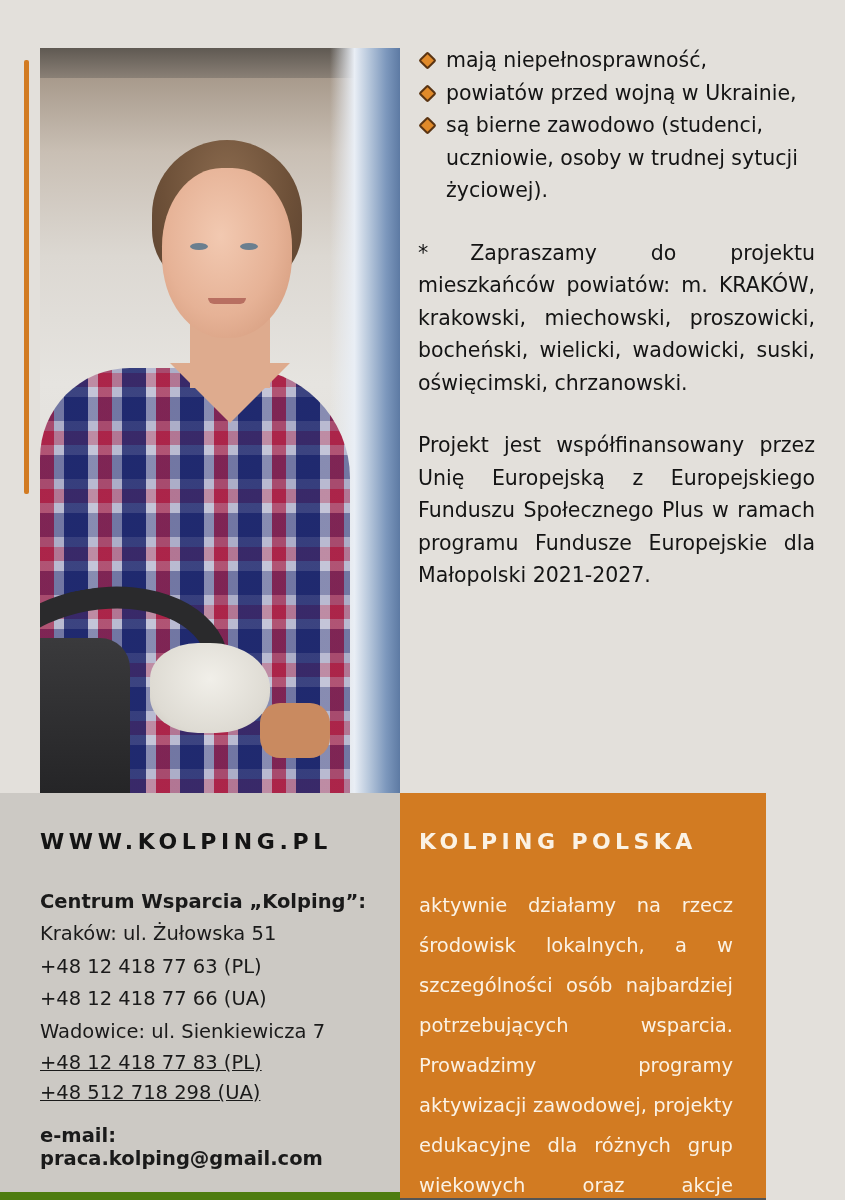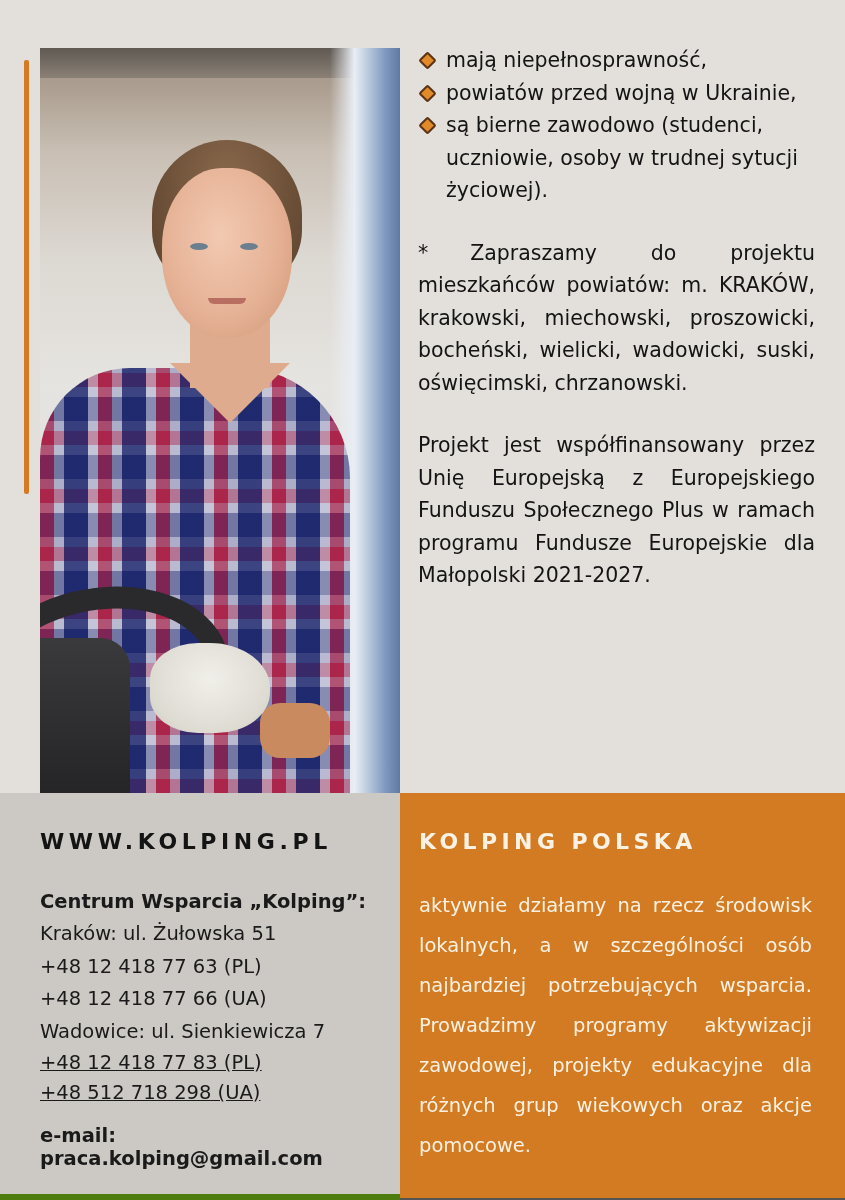--- a/index.html
+++ b/index.html
@@ -93,25 +93,25 @@
       position: absolute; left: 3px; top: 10px; width: 13px; height: 13px;
       background: #E08A2A; border: 2px solid #5a3412; transform: rotate(45deg);
       border-radius: 2px;
     }
     .note { margin-bottom: 30px; }
     .note .star { margin-right: 42px; }
 
     
     .footer-left {
       position: absolute; left: 0; top: 793px; width: 400px; height: 407px;
-      background: #CCC9C4; border-bottom: 6px solid #4d7c0f;
+      background: #CCC9C4; border-bottom: 8px solid #4d7c0f;
       padding: 36px 0 0 40px;
     }
     .footer-right {
-      position: absolute; left: 400px; top: 793px; width: 445px; height: 407px;
+      position: absolute; left: 400px; top: 793px; width: 366px; height: 407px;
       background: #D27B22; border-bottom: 2px solid #555;
       padding: 36px 33px 0 19px; color: #FBF2E4;
     }
     .site-url {
       font-family: "DejaVu Sans", sans-serif; font-weight: bold;
       font-size: 22px; letter-spacing: 4.6px; color: #141414;
       margin-bottom: 32px;
     }
     .contact-title { font-weight: bold; font-size: 19.5px; line-height: 32px; }
     .contact-line { font-size: 19.5px; line-height: 32.5px; }

